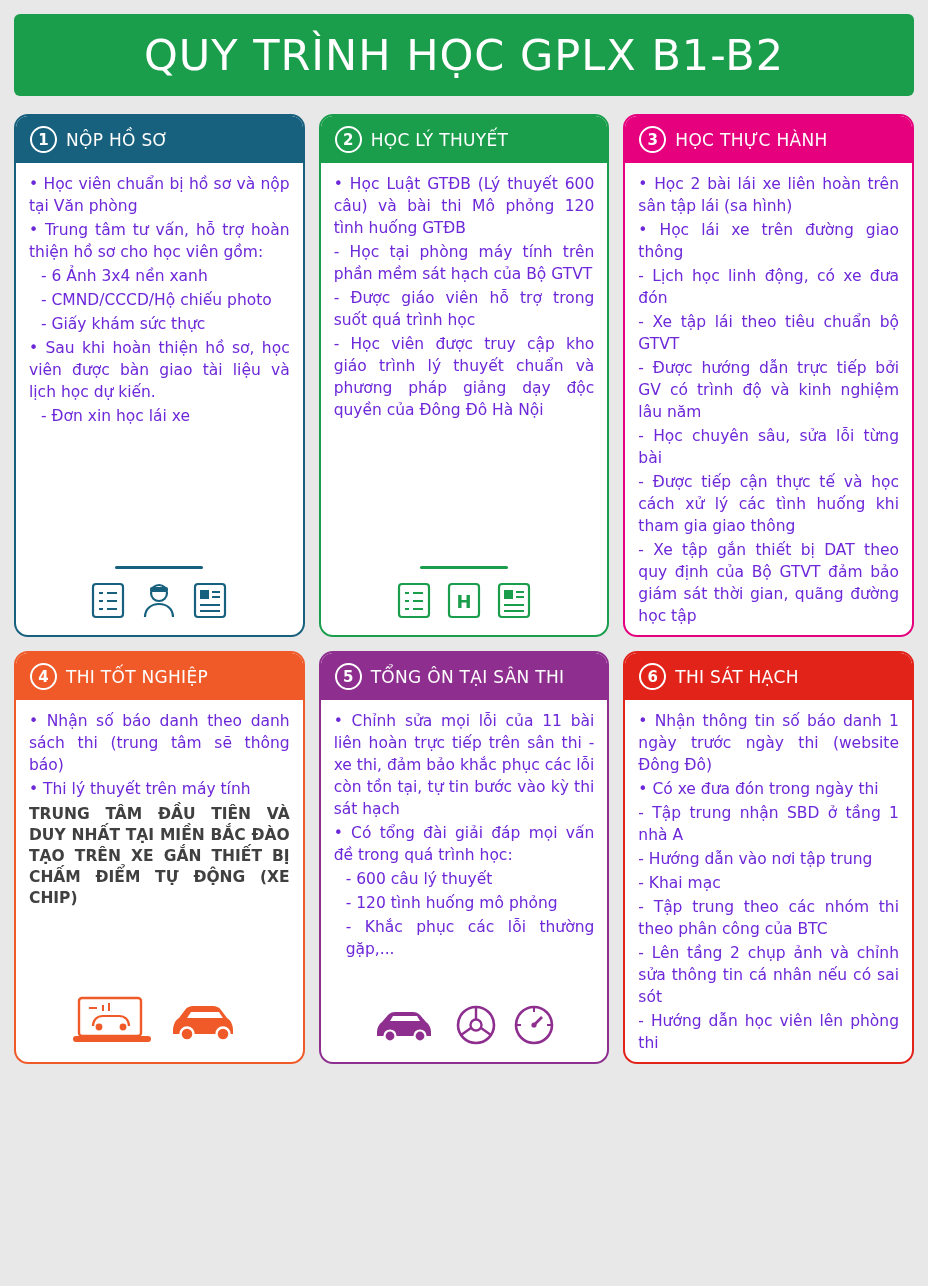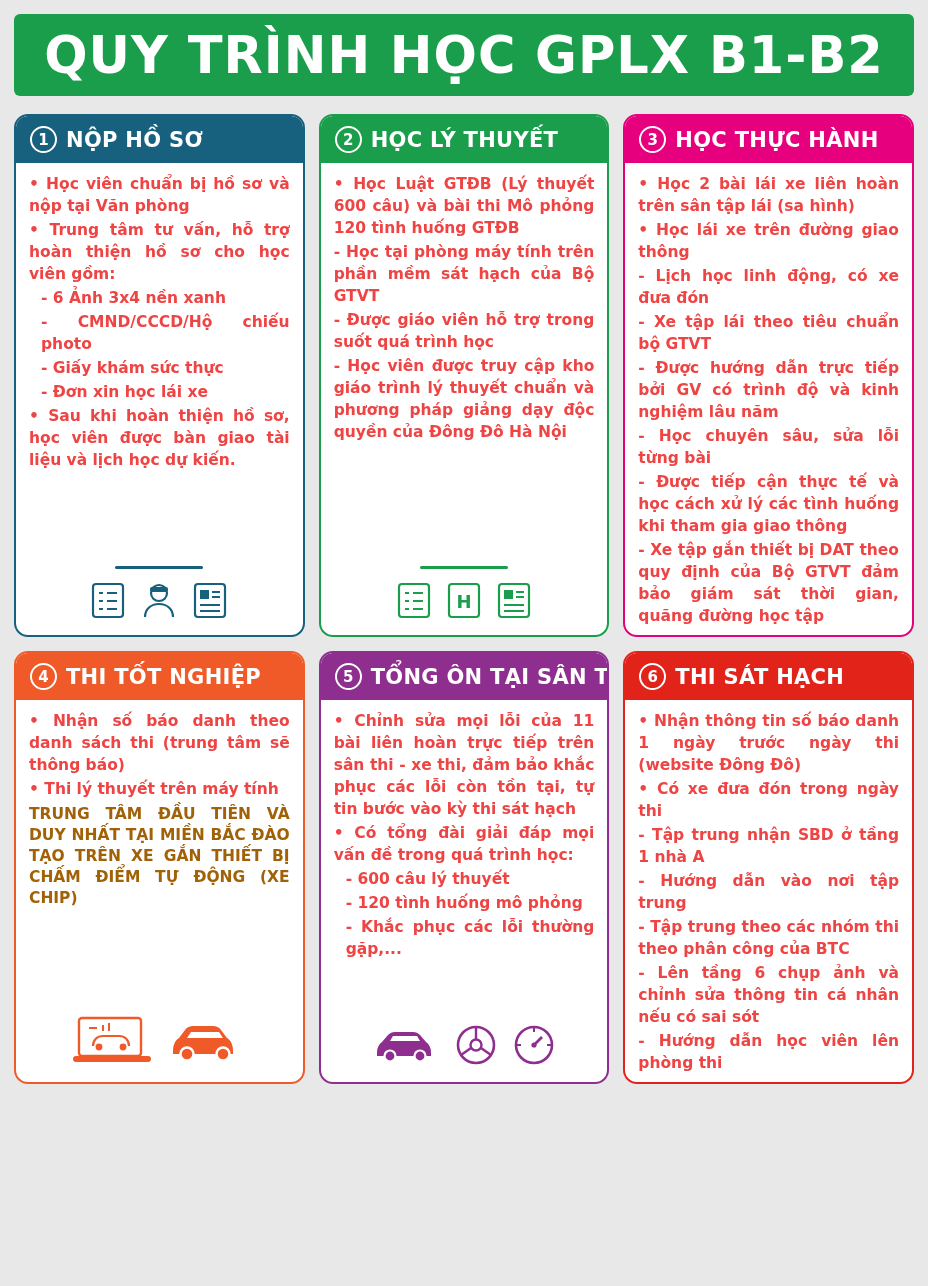--- a/index.html
+++ b/index.html
@@ -21,22 +21,22 @@
     background: #1a9e4b;
     border-radius: 6px;
     height: 82px;
     display: flex;
     align-items: center;
     justify-content: center;
     margin-bottom: 18px;
   }
   .header-title {
     color: #ffffff;
-    font-size: 51px;
-    font-weight: bold;
+    font-size: 43px;
+    font-weight: normal;
     letter-spacing: 1px;
     font-family: "DejaVu Sans", sans-serif;
     white-space: nowrap;
   }
   
   .grid {
     display: grid;
     grid-template-columns: 1fr 1fr 1fr;
     gap: 14px;
   }
@@ -60,41 +60,40 @@
     border-radius: 50%;
     border: 2px solid #ffffff;
     color: #ffffff;
     font-size: 15px;
     font-weight: bold;
     display: flex; align-items: center; justify-content: center;
     flex: 0 0 auto;
   }
   .card-title {
     color: #ffffff;
-    font-size: 21px;
-    font-weight: bold;
+    font-size: 17px;
+    font-weight: normal;
     letter-spacing: 0.3px;
     white-space: nowrap;
   }
   .card-body {
     padding: 10px 13px 6px 13px;
     flex: 1 1 auto;
   }
   .line {
     font-size: 15.5px;
     line-height: 1.42;
-    color: #ef4444;
+    color: #6d28d9;
     margin-bottom: 2px;
     text-align: justify;
-    font-weight: bold;
   }
   .line.bullet { text-indent: 0; }
   .line.sub { padding-left: 12px; }
   .line.red-note {
-    color: #a16207;
+    color: #404040;
     font-weight: bold;
     font-size: 15.5px;
     line-height: 1.35;
     margin-top: 4px;
   }
   .divider {
     height: 3px;
     width: 88px;
     margin: 12px auto 8px auto;
     border-radius: 2px;
@@ -138,22 +137,22 @@
       <div class="card-head">
         <div class="badge">1</div>
         <div class="card-title">NỘP HỒ SƠ</div>
       </div>
       <div class="card-body">
         <div class="line bullet">• Học viên chuẩn bị hồ sơ và nộp tại Văn phòng</div>
         <div class="line bullet">• Trung tâm tư vấn, hỗ trợ hoàn thiện hồ sơ cho học viên gồm:</div>
         <div class="line sub">- 6 Ảnh 3x4 nền xanh</div>
         <div class="line sub">- CMND/CCCD/Hộ chiếu photo</div>
         <div class="line sub">- Giấy khám sức thực</div>
+        <div class="line bullet">• Sau khi hoàn thiện hồ sơ, học viên được bàn giao tài liệu và lịch học dự kiến.</div>
         <div class="line sub">- Đơn xin học lái xe</div>
-        <div class="line bullet">• Sau khi hoàn thiện hồ sơ, học viên được bàn giao tài liệu và lịch học dự kiến.</div>
       </div>
       <div class="divider"></div>
       <div class="icons">
         <span>
           <svg width="34" height="38" viewBox="0 0 34 38">
               <rect x="2" y="3" width="30" height="33" rx="3" fill="none" stroke="#17607e" stroke-width="2.2"></rect>
               <line x1="8" y1="12" x2="12" y2="12" stroke="#17607e" stroke-width="2"></line>
               <line x1="16" y1="12" x2="26" y2="12" stroke="#17607e" stroke-width="2"></line>
               <line x1="8" y1="20" x2="12" y2="20" stroke="#17607e" stroke-width="2"></line>
               <line x1="16" y1="20" x2="26" y2="20" stroke="#17607e" stroke-width="2"></line>
@@ -324,19 +323,20 @@
     <div class="card c6">
       <div class="card-head">
         <div class="badge">6</div>
         <div class="card-title">THI SÁT HẠCH</div>
       </div>
       <div class="card-body">
         <div class="line bullet">• Nhận thông tin số báo danh 1 ngày trước ngày thi (website Đông Đô)</div>
         <div class="line bullet">• Có xe đưa đón trong ngày thi</div>
         <div class="line">- Tập trung nhận SBD ở tầng 1 nhà A</div>
         <div class="line">- Hướng dẫn vào nơi tập trung</div>
+        <div class="line">- Khai mạc</div>
         <div class="line">- Tập trung theo các nhóm thi theo phân công của BTC</div>
-        <div class="line">- Lên tầng 6 chụp ảnh và chỉnh sửa thông tin cá nhân nếu có sai sót</div>
+        <div class="line">- Lên tầng 2 chụp ảnh và chỉnh sửa thông tin cá nhân nếu có sai sót</div>
         <div class="line">- Hướng dẫn học viên lên phòng thi</div>
       </div>
     </div>
   </div>
 </div>
 
 </body></html>

